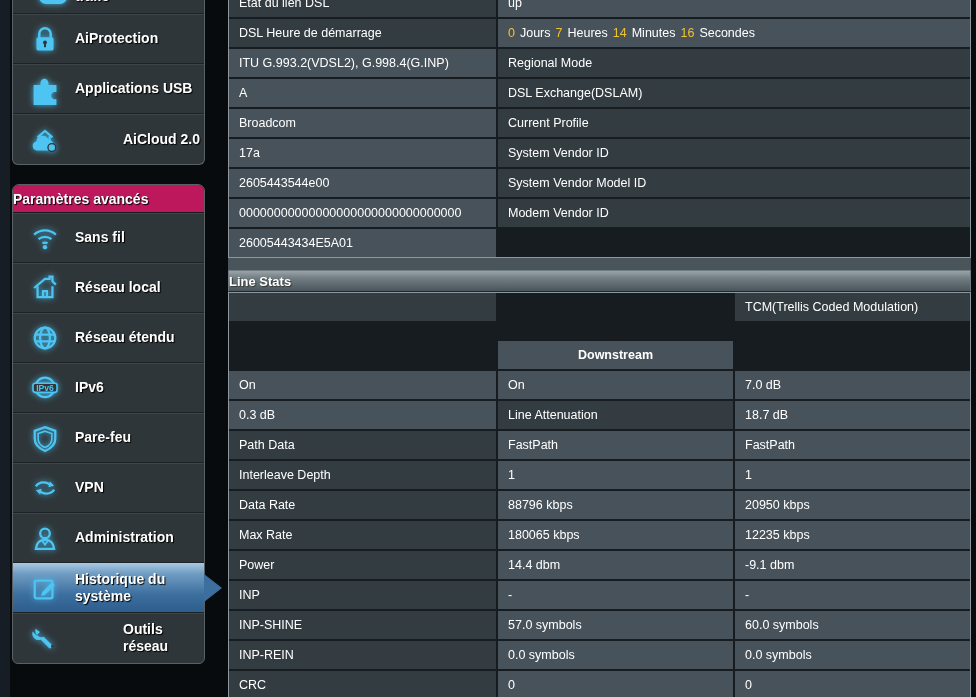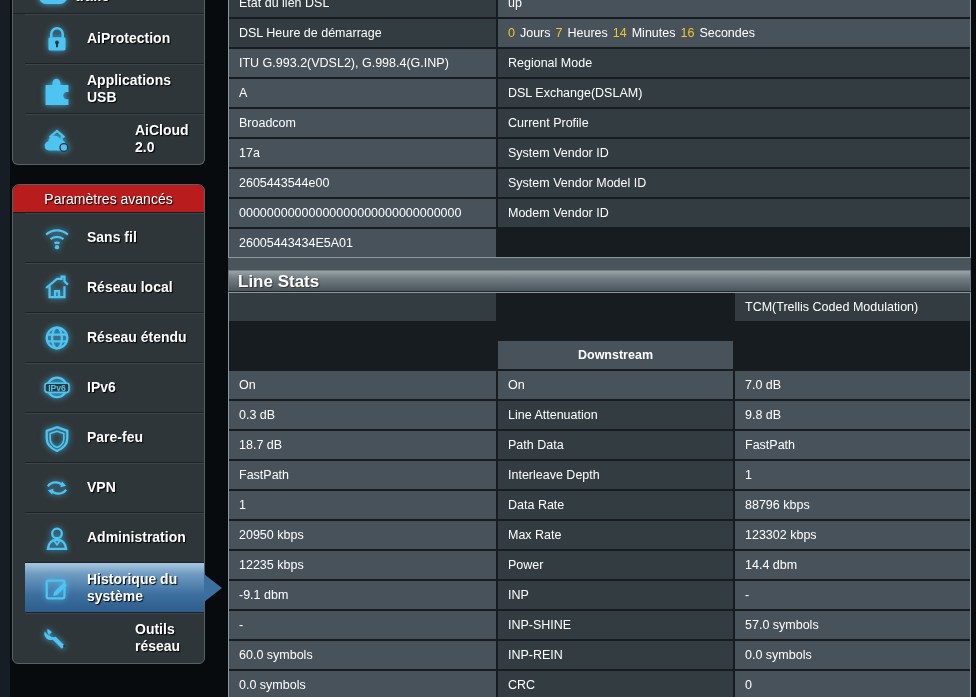--- a/index.html
+++ b/index.html
@@ -8,26 +8,26 @@
   body { position:relative; }
 
   
   .left-strip { position:absolute; left:0; top:0; width:10px; height:697px; background:#161d24; }
 
   
   .sidebar { position:absolute; left:12px; top:0; width:193px; }
   .panel { background:#2f3639; border:1px solid #5a6165; }
   .panel1 { border-top:none; border-radius:0 0 6px 6px; overflow:visible; }
   .panel2 { margin-top:19px; border-radius:7px 7px 6px 6px; }
-  .group-header { height:28px; line-height:28px; text-align:center; color:#fff;
-    font-size:14px; font-weight:400; background:#b91c1c; border-bottom:1px solid #171c1f;
+  .group-header { height:28px; line-height:28px; color:#fff;
+    font-size:14px; font-weight:700; background:#be185d; border-bottom:1px solid #171c1f;
     border-radius:6px 6px 0 0; text-shadow:1px 1px 1px #000; }
   .sb-item { position:relative; height:50px; display:flex; align-items:center;
     padding-left:16px; border-bottom:1px solid #1c2225; box-shadow:inset 0 1px 0 #3d4549;
-    cursor:pointer;margin-left:12px; }
+    cursor:pointer; }
   .sb-item:last-child { border-bottom:none; border-radius:0 0 6px 6px;gap:48px; }
   .sb-item .ic { width:32px; height:32px; flex:0 0 32px; color:#4dc4f2;
     filter:drop-shadow(0 0 3px rgba(70,195,245,.85)); }
   .sb-item .ic svg { width:32px; height:32px; display:block; }
   .sb-label { margin-left:14px; color:#fff; font-size:14px; font-weight:700;
     line-height:17px; text-shadow:1px 1px 1px #000; width:122px; }
   .sb-item.selected { background:linear-gradient(180deg,#a9c9e1 0%,#6f9cc2 22%,#3c6e9e 65%,#2c5d8d 100%);
     box-shadow:none; }
   .sel-arrow { position:absolute; right:-18px; top:50%; margin-top:-14px; width:0; height:0;
     border-top:14px solid transparent; border-bottom:14px solid transparent;
@@ -42,22 +42,22 @@
   
   .content { position:absolute; left:228px; top:-12px; width:743px; background:#4a545b; }
   .tbl { display:grid; grid-template-columns:267px 1fr; gap:2px; background:#161c20;
     border:1px solid #8d989e; }
   .tbl3 { grid-template-columns:267px 1fr 1fr; }
   .cell { height:28px; line-height:28px; padding:0 10px; color:#fff; font-size:12.5px;
     white-space:nowrap; overflow:hidden; }
   .lblc { background:#333c41; }
   .valc { background:#47525a; }
   .hcol { background:#47525a; font-weight:700; text-align:center;margin-top:48px; }
-  .gbar { height:22px; line-height:21px; margin-top:12px; padding-left:9px;
-    color:#fff; font-size:17px; font-weight:700; text-shadow:1px 1px 1px #333;
+  .gbar { height:22px; line-height:21px; margin-top:12px; 
+    color:#fff; font-size:13px; font-weight:700; text-shadow:1px 1px 1px #333;
     background:linear-gradient(180deg,#9aa4a8 0%,#727e83 35%,#4b565c 100%);
     border:1px solid #717c81; border-bottom:1px solid #20272b; }
   .gbar2 { margin-top:11px; }
   .num { color:#f0c330; }
   .uspan { margin-right:5px; }
 </style>
 </head>
 <body>
 
 <div class="left-strip"></div>
@@ -247,37 +247,36 @@
     <div class="cell hcol">Downstream</div>
 
     <div class="cell lblc">TCM(Trellis Coded Modulation)</div>
     <div class="cell valc">On</div>
     <div class="cell valc">On</div>
 
     <div class="cell valc">7.0 dB</div>
     <div class="cell valc">0.3 dB</div>
 
     <div class="cell lblc">Line Attenuation</div>
-    <div class="cell valc">9.8 dB</div>
     <div class="cell valc">18.7 dB</div>
 
     <div class="cell lblc">Path Data</div>
     <div class="cell valc">FastPath</div>
     <div class="cell valc">FastPath</div>
 
     <div class="cell lblc">Interleave Depth</div>
     <div class="cell valc">1</div>
     <div class="cell valc">1</div>
 
     <div class="cell lblc">Data Rate</div>
     <div class="cell valc">88796 kbps</div>
     <div class="cell valc">20950 kbps</div>
 
     <div class="cell lblc">Max Rate</div>
-    <div class="cell valc">123302 kbps</div>
+    <div class="cell valc">180065 kbps</div>
     <div class="cell valc">12235 kbps</div>
 
     <div class="cell lblc">Power</div>
     <div class="cell valc">14.4 dbm</div>
     <div class="cell valc">-9.1 dbm</div>
 
     <div class="cell lblc">INP</div>
     <div class="cell valc">-</div>
     <div class="cell valc">-</div>
 

